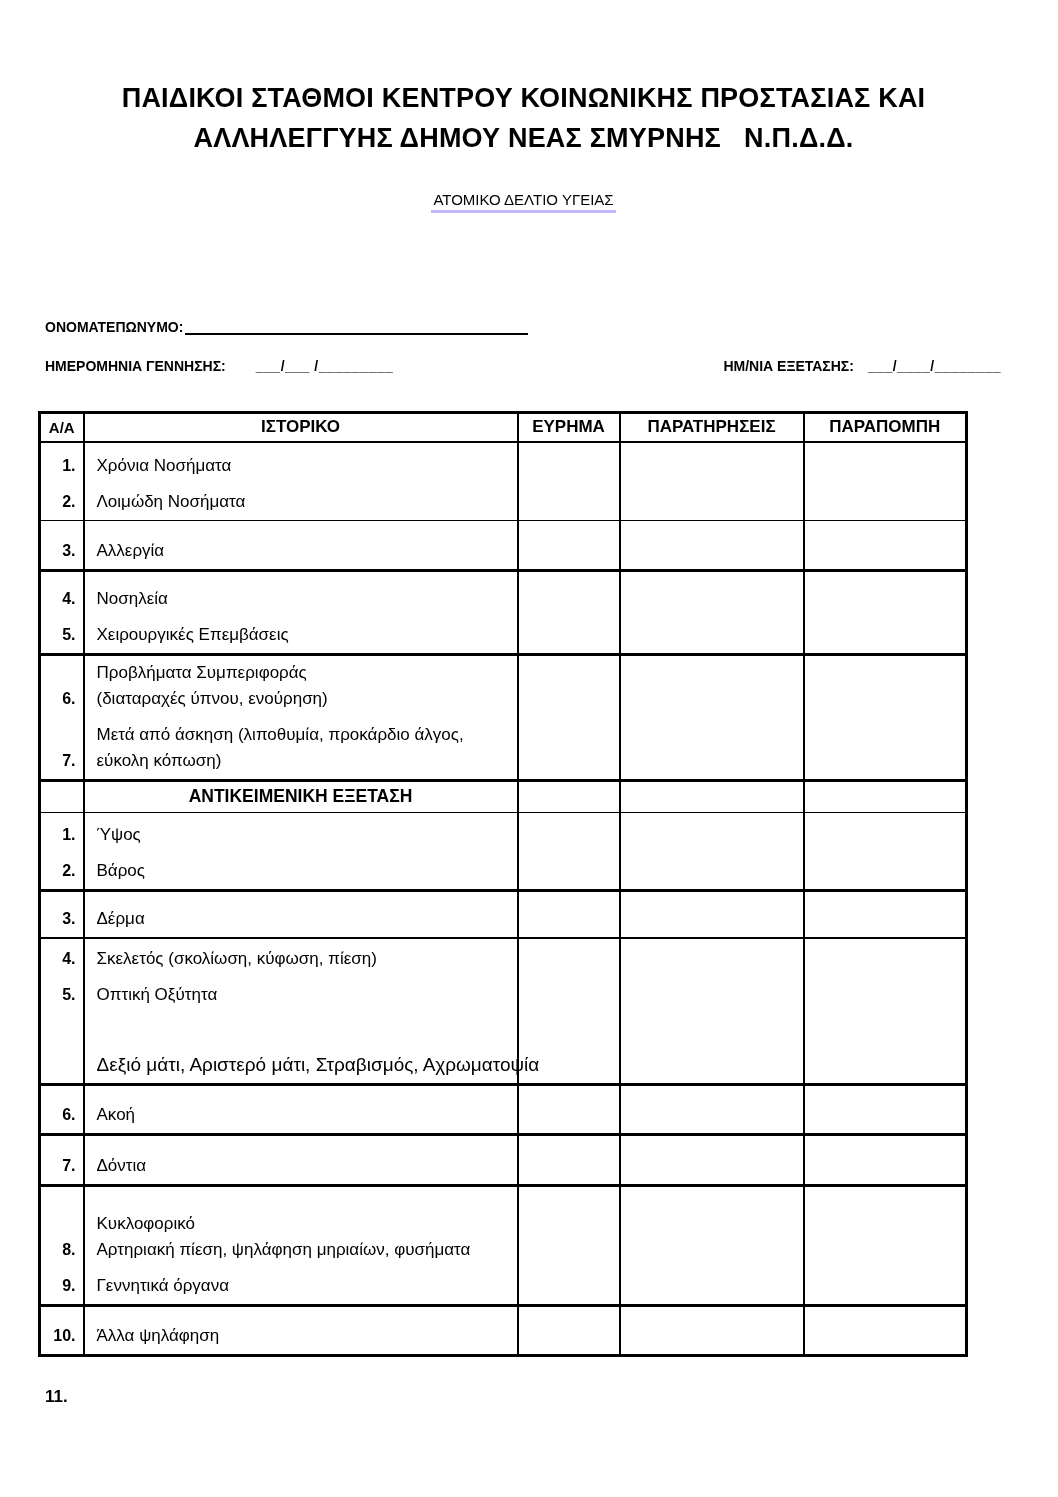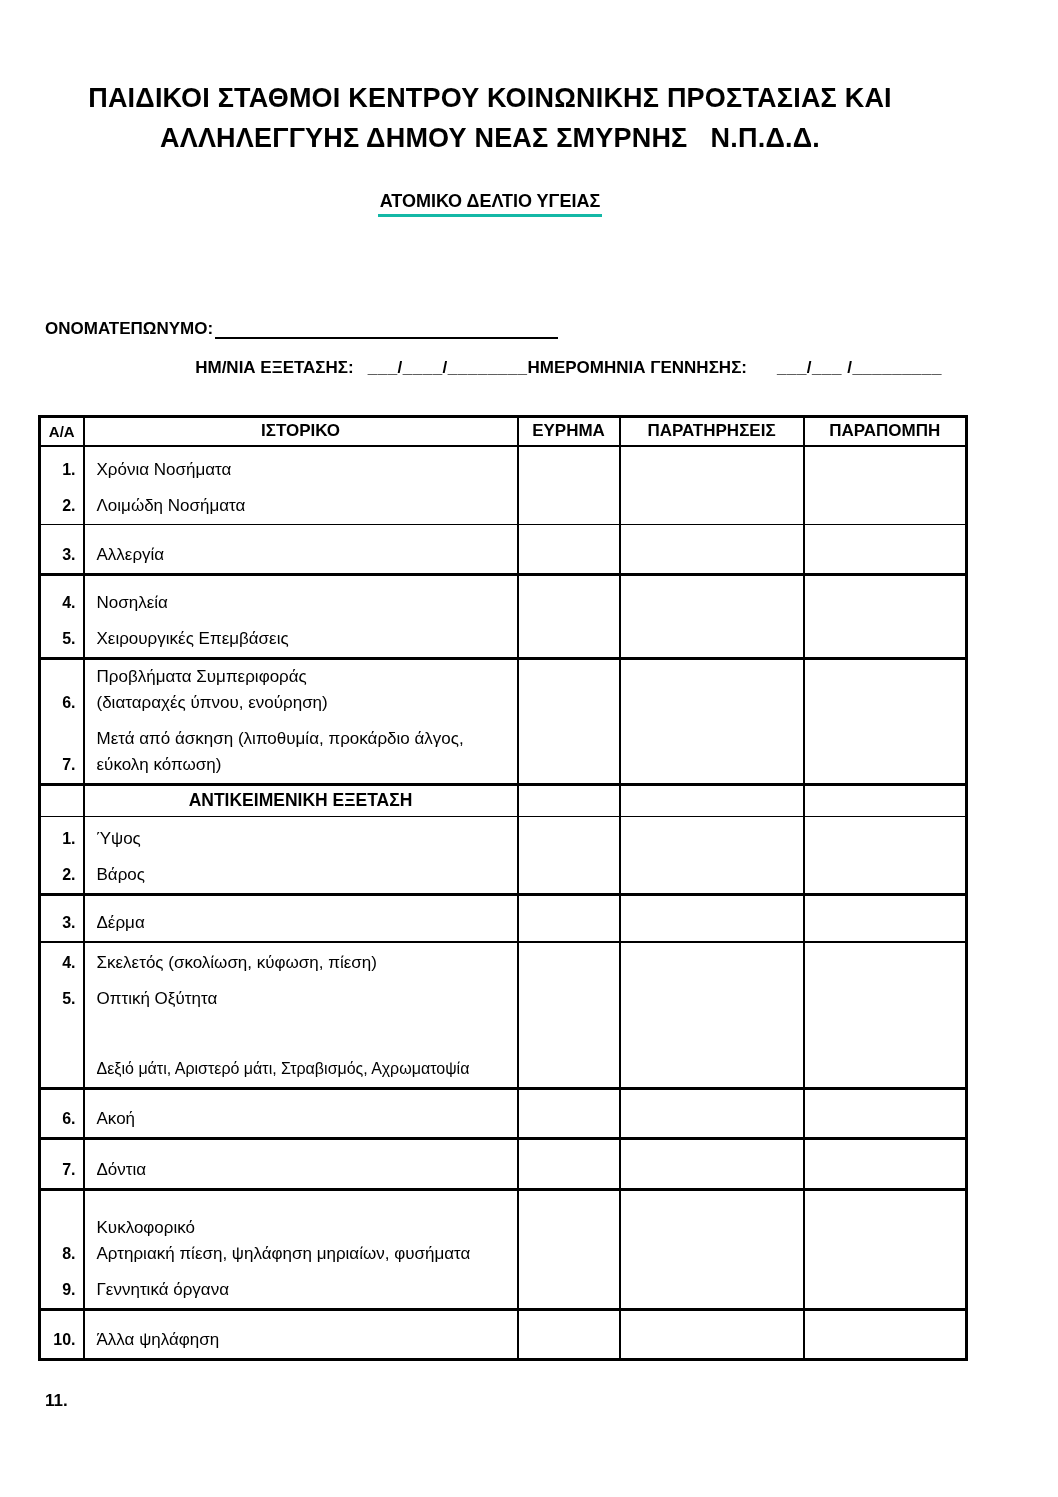--- a/index.html
+++ b/index.html
@@ -5,34 +5,34 @@
   html,body { margin:0; padding:0; background:#e8e8e8; }
   .page {
     position:relative;
     width:1058px; height:1497px;
     margin:0 auto;
     background:#ffffff;
     color:#000;
     font-family:"Liberation Sans","DejaVu Sans",sans-serif;
     overflow:hidden;
   }
-  .content { box-sizing:border-box; padding:78px 116px 0 38px; }
+  .content { box-sizing:border-box; padding:78px 49px 0 38px; }
 
   .prewrap { white-space:pre-wrap; }
 
   
   .title { text-align:center; font-weight:bold; font-size:27px; line-height:40px; letter-spacing:0.2px; }
   .subtitle-wrap { text-align:center; margin-top:33px; }
   .subtitle {
-    display:inline-block; font-weight:bold; font-size:18px;
-    border-bottom:3px solid #14b8a6; padding:0 2px 2px 2px;
+    display:inline-block; font-weight:normal; font-size:15px;
+    border-bottom:3px solid #c4b5fd; padding:0 2px 2px 2px;
   }
 
   
-  .fields { margin:96px 0 0 7px; font-size:17px; font-weight:bold; }
+  .fields { margin:96px 8px 0 7px; font-size:14px; font-weight:bold; }
   .name-row { display:flex; align-items:flex-end; height:26px; }
   .name-line { display:inline-block; width:343px; height:20px; border-bottom:2px solid #000; margin-left:2px; }
   .dates-row { display:flex; align-items:flex-end; margin-top:13px; height:26px; }
   .date-group { display:flex; align-items:flex-end; }
   .date-group.exam { margin-left:auto; }
   .blank { letter-spacing:0.5px; }
   .blank.birth { margin-left:30px; }
   .blank.exam-b { margin-left:14px; }
 
   
@@ -53,21 +53,21 @@
     border:0 solid #000; border-left-width:2px; border-right-width:2px; border-bottom-width:2px;
     vertical-align:bottom; padding:0;
   }
   tr.bb0 > td { border-bottom-width:0; }
   tr.bb1 > td { border-bottom-width:1px; }
   tr.bb2 > td { border-bottom-width:2px; }
   tr.bb3 > td { border-bottom-width:3px; }
 
   .stack { padding-bottom:5px; }
   .line { line-height:26px; font-size:17px; white-space:nowrap; }
-  .line.small { font-size:16px; }
+  .line.small { font-size:19px; }
   td.num-cell .line { font-weight:bold; font-size:16px; text-align:right; padding-right:7px; }
   td.hist-cell .line { padding-left:12px; }
   .item.gap { margin-top:10px; }
   .item.gap-lg { margin-top:44px; }
   td.section-cell { vertical-align:middle;margin-left:14px; }
   .section-label { text-align:center; font-weight:bold; font-size:17.5px; line-height:24px; padding-bottom:2px; }
 
   
   .footer-row { display:flex; margin:28px 0 0 7px; font-size:17px; line-height:24px;gap:8px; }
   .f-num { font-weight:bold; width:46px; flex:0 0 46px; }
@@ -86,27 +86,27 @@
     <div class="subtitle-wrap">
       <span class="subtitle">ΑΤΟΜΙΚΟ ΔΕΛΤΙΟ ΥΓΕΙΑΣ</span>
     </div>
 
     <div class="fields">
       <div class="name-row">
         <span class="lbl">ΟΝΟΜΑΤΕΠΩΝΥΜΟ:</span>
         <span class="name-line"></span>
       </div>
       <div class="dates-row">
+        <div class="date-group">
+          <span class="lbl">ΗΜΕΡΟΜΗΝΙΑ ΓΕΝΝΗΣΗΣ:</span>
+          <span class="blank birth prewrap">___/___ /_________</span>
+        </div>
         <div class="date-group exam">
           <span class="lbl">ΗΜ/ΝΙΑ ΕΞΕΤΑΣΗΣ:</span>
           <span class="blank exam-b prewrap">___/____/________</span>
-        </div>
-        <div class="date-group">
-          <span class="lbl">ΗΜΕΡΟΜΗΝΙΑ ΓΕΝΝΗΣΗΣ:</span>
-          <span class="blank birth prewrap">___/___ /_________</span>
         </div>
       </div>
     </div>
 
     <table class="form-table">
       <colgroup>
         <col style="width:44px">
           <col style="width:434px">
           <col style="width:102px">
           <col style="width:184px">

